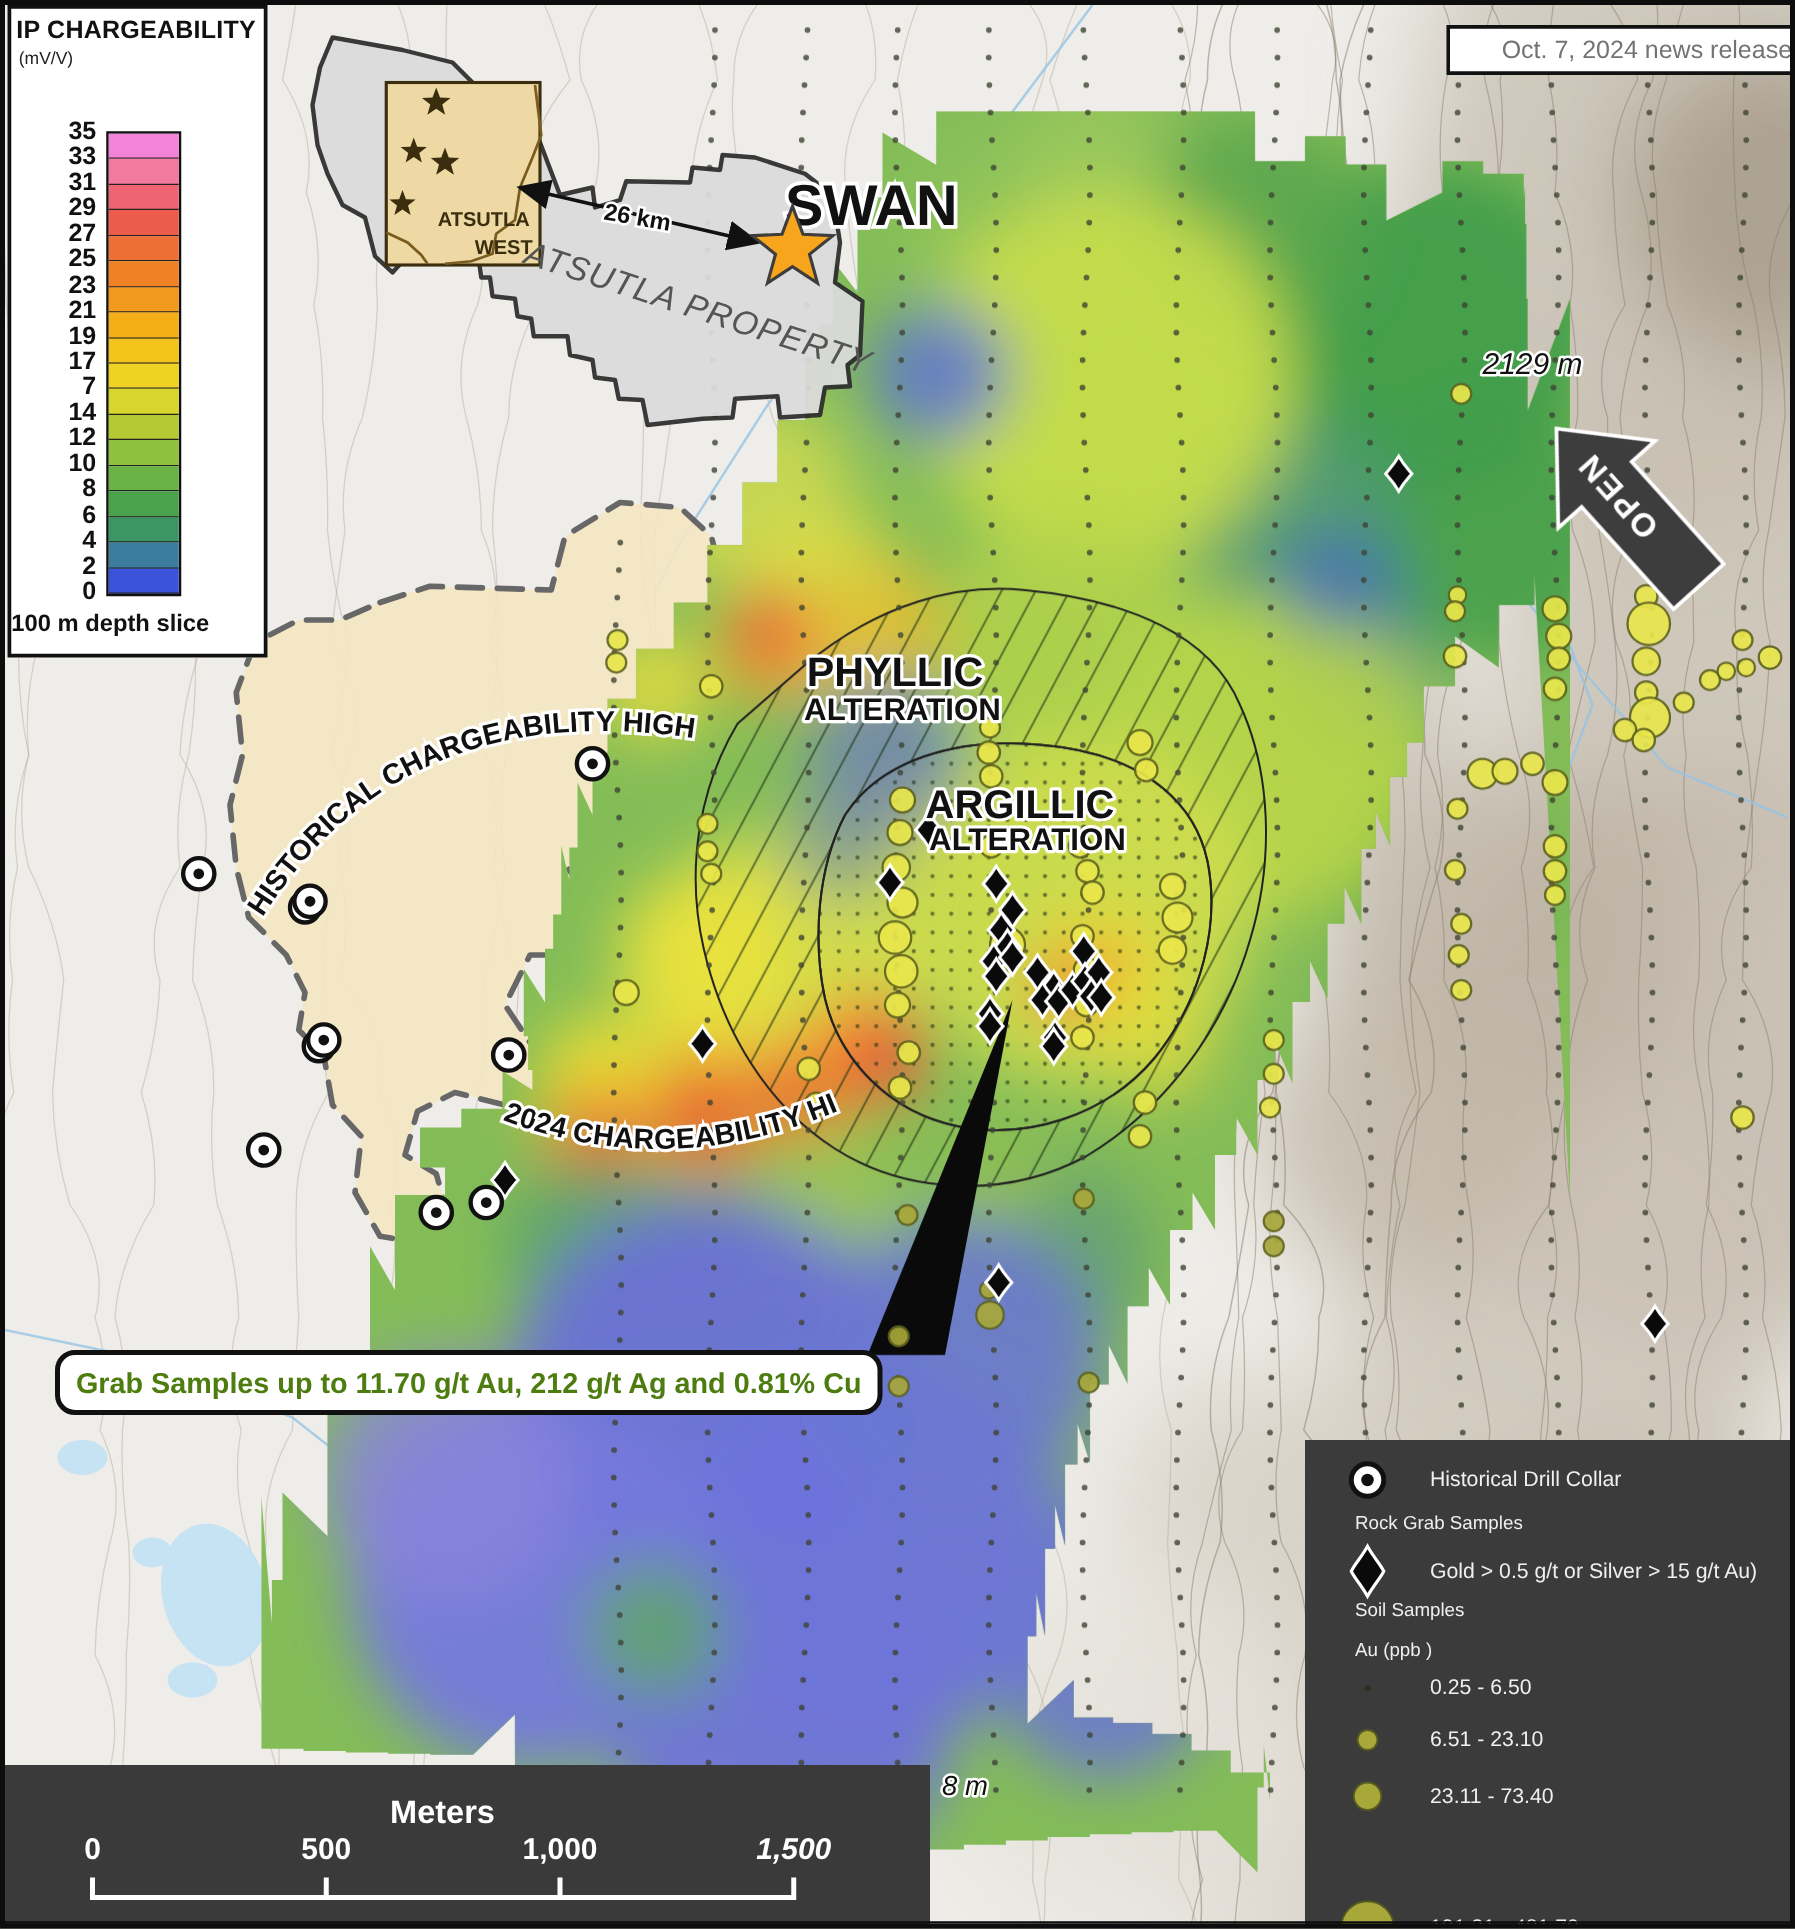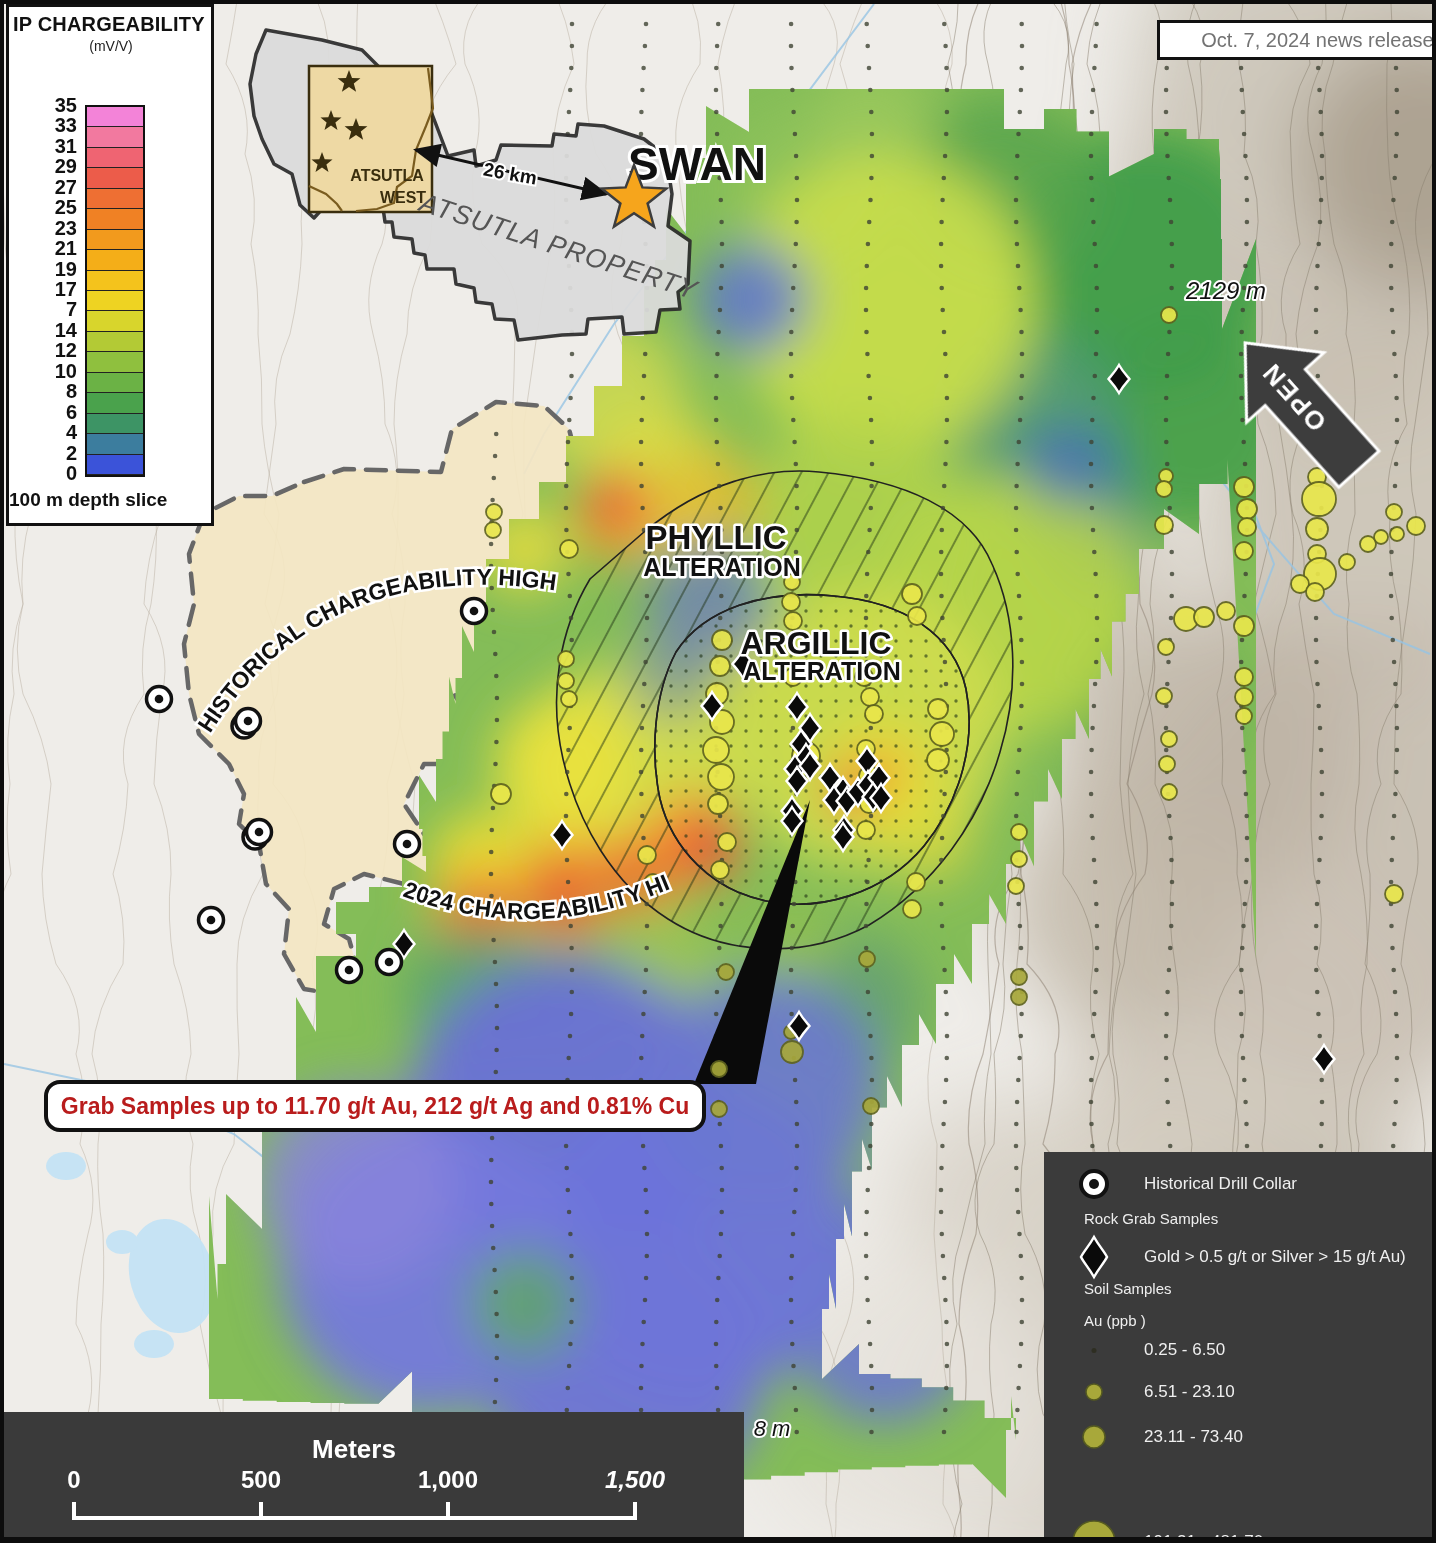--- a/index.html
+++ b/index.html
@@ -6,31 +6,31 @@
   #stage{
     position:relative;width:1436px;height:1543px;overflow:hidden;
     background:#efede9;border:4px solid #0d0d0d;box-sizing:border-box;
     font-family:"Liberation Sans", sans-serif;
   }
   #mapsvg{position:absolute;left:0;top:0;z-index:1;}
   .panel{position:absolute;z-index:6;box-sizing:border-box;}
   
   #ip-legend{left:2px;top:0px;width:208px;height:522px;background:#fff;border:3px solid #111;}
   #ip-title{font-size:20px;font-weight:bold;color:#111;margin:6px 4px 0 4px;letter-spacing:.2px;}
-  #ip-units{font-size:14px;color:#222;margin:2px 4px 0 6px;text-align:center;}
+  #ip-units{font-size:14px;color:#222;margin:2px 4px 0 6px;}
   #ip-bar{position:absolute;left:76px;top:98px;width:56px;height:368px;border:2px solid #111;}
   .ip-band{position:absolute;left:0;width:100%;border-bottom:1.5px solid #222;box-sizing:border-box;}
   .ip-tick{position:absolute;width:64px;text-align:right;font-size:20px;font-weight:600;color:#111;line-height:20px;}
   #ip-depth{position:absolute;left:0;width:100%;top:482px;font-size:19px;font-weight:bold;color:#111;}
   
   #news-box{left:1153px;top:16px;width:321px;height:40px;background:#fff;border:3px solid #111;
     display:flex;align-items:center;justify-content:center;font-size:20px;color:#737373;}
   
   #callout{left:40px;top:1076px;width:662px;height:52px;background:#fff;border:4px solid #111;border-radius:16px;
-    display:flex;align-items:center;justify-content:center;font-size:23px;font-weight:bold;color:#b91c1c;}
+    display:flex;align-items:center;justify-content:center;font-size:23px;font-weight:bold;color:#4d7c0f;}
   
   #scalebar{left:0;top:1408px;width:740px;height:135px;background:#3a3a3a;color:#fff;}
   #sb-title{position:absolute;left:0;width:700px;top:22px;text-align:center;font-size:26px;font-weight:bold;}
   .sb-num{position:absolute;top:54px;width:80px;margin-left:-40px;text-align:center;font-size:24px;font-weight:bold;}
   #sb-line{position:absolute;top:104px;height:4px;background:#fff;}
   .sb-tick{position:absolute;top:90px;width:4px;height:18px;background:#fff;margin-left:-2px;}
   
   #legend{left:1040px;top:1148px;width:388px;height:389px;background:#3b3b3b;color:#efefef;font-size:17px;}
   .lg-row{position:absolute;left:0;width:100%;display:flex;align-items:center;}
   .lg-sym{width:100px;display:flex;justify-content:center;align-items:center;flex:0 0 100px;}

